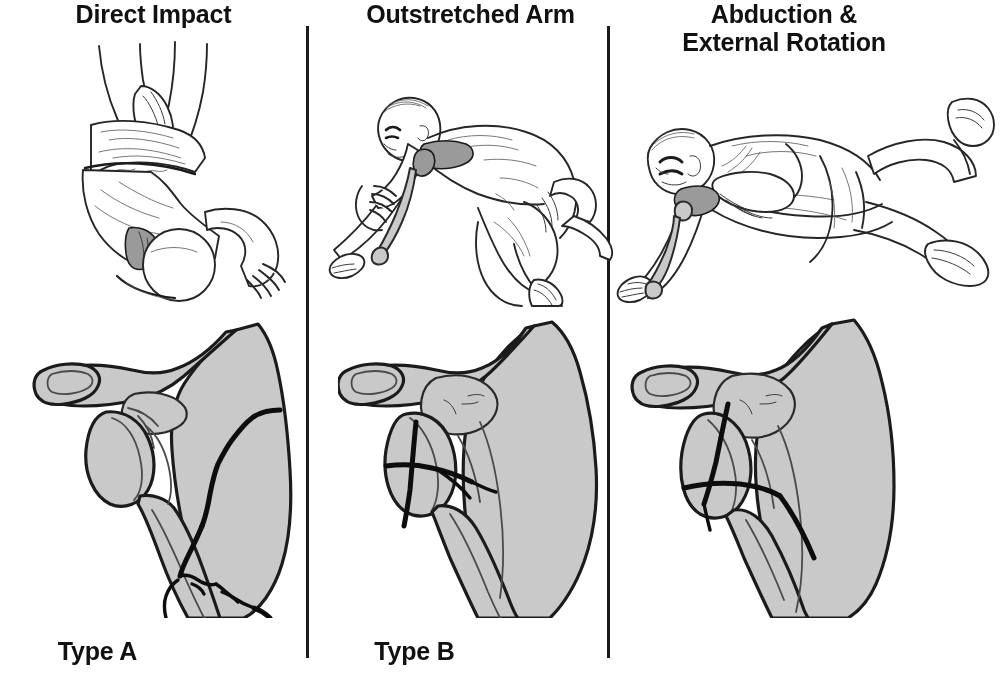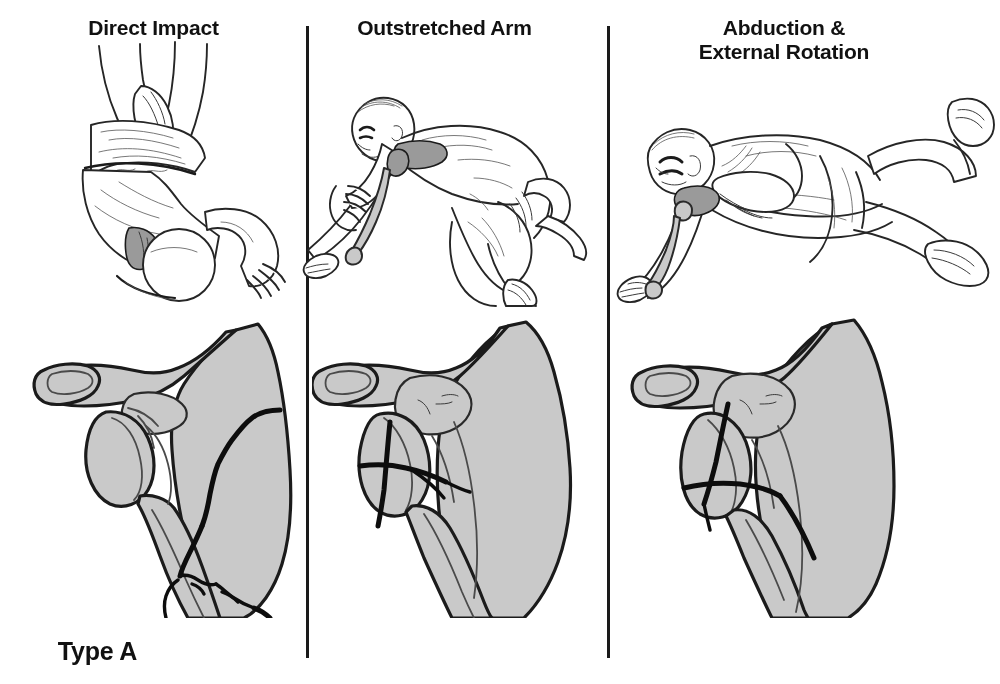--- a/index.html
+++ b/index.html
@@ -18,26 +18,26 @@
   }
   
   .panel{
     position:absolute;
     top:0; bottom:0;
     display:flex;
     flex-direction:column;
     align-items:center;
   }
   #panel-a{ left:0;   width:307px; }
-  #panel-b{ left:294px; width:301px; }
+  #panel-b{ left:320px; width:301px; }
   #panel-c{ left:608px; width:352px; }
 
   .panel-title{
-    margin-top:16px;
-    font-size:21px;
+    margin-top:0;
+    font-size:25px;
     font-weight:bold;
     letter-spacing:-0.2px;
     text-align:center;
     line-height:1.12;
     color:#111;
     white-space:pre-line;
     user-select:none;
   }
   .panel-caption{
     position:absolute;
@@ -269,20 +269,21 @@
         <path class="bone-inner" d="M142 104 C150 122 158 152 162 186 C166 218 166 252 162 280"></path>
         <path class="bone-inner" d="M120 118 C130 134 138 158 142 184"></path>
 
         <path class="fracture" d="M48 148 C62 146 78 146 94 150 C108 153 122 158 134 164"></path>
         <path class="fracture" d="M78 104 C76 124 74 148 72 172 C70 186 68 198 66 208"></path>
         <path class="fracture-thin" d="M134 164 C142 168 150 172 158 174"></path>
         <path class="fracture-thin" d="M100 152 C112 160 124 170 132 180"></path>
       </svg>
     </div>
 
+    <div class="panel-caption">Type B</div>
   </div>
 
   <div class="panel" id="panel-c">
 
     <div class="panel-title">Abduction &amp;
 External Rotation</div>
 
     <div class="art" style="left:6px; top:82px;">
       <svg width="384" height="228" viewBox="0 0 384 228">
 

